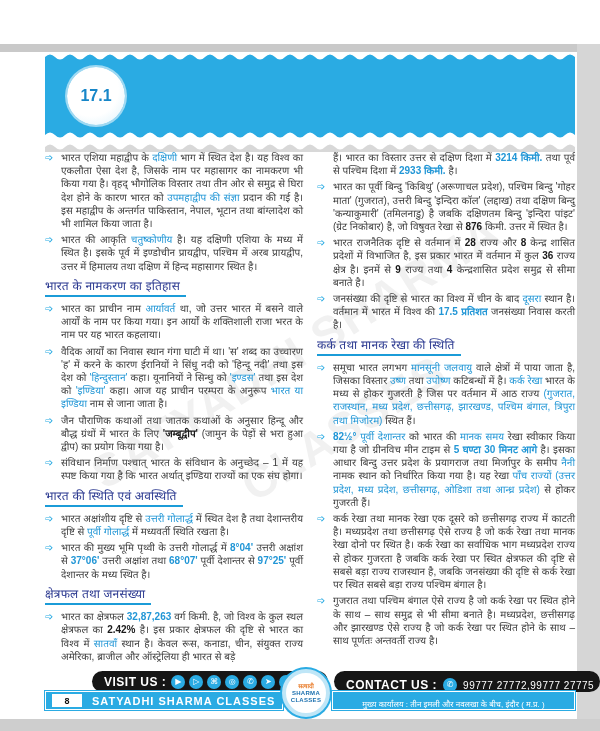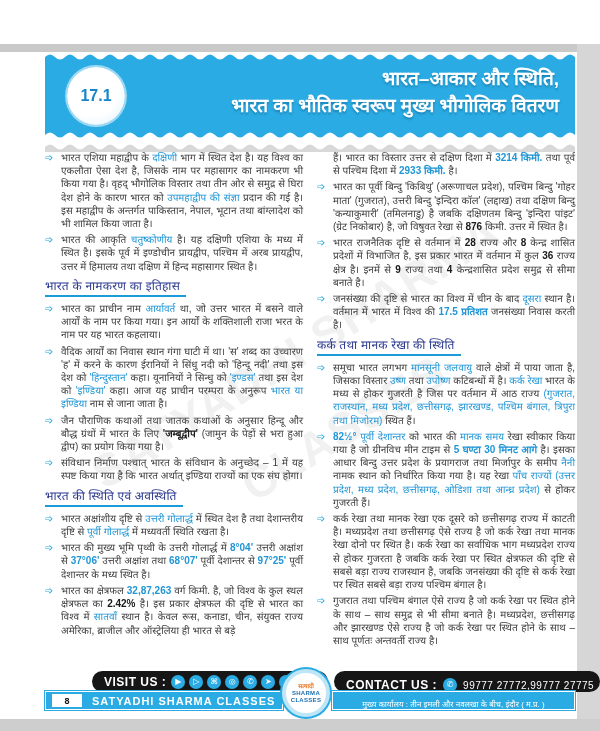--- a/index.html
+++ b/index.html
@@ -77,24 +77,20 @@
   <div class="gray-right"></div>
   <div class="gray-bottom"></div>
 
   <div class="banner">
     <svg class="wave-top" width="530" height="10">
       <path id="wtop" fill="#ffffff" d="M0 5 q 5 -5 10 0 t 10 0 t 10 0 t 10 0 t 10 0 t 10 0 t 10 0 t 10 0 t 10 0 t 10 0 t 10 0 t 10 0 t 10 0 t 10 0 t 10 0 t 10 0 t 10 0 t 10 0 t 10 0 t 10 0 t 10 0 t 10 0 t 10 0 t 10 0 t 10 0 t 10 0 t 10 0 t 10 0 t 10 0 t 10 0 t 10 0 t 10 0 t 10 0 t 10 0 t 10 0 t 10 0 t 10 0 t 10 0 t 10 0 t 10 0 t 10 0 t 10 0 t 10 0 t 10 0 t 10 0 t 10 0 t 10 0 t 10 0 t 10 0 t 10 0 t 10 0 t 10 0 t 10 0 L 530 0 L 0 0 Z"></path>
     </svg>
     <div class="badge">
       <span>17.1</span>
     </div>
-    <div class="banner-titles">
-      <div class="t1">भारत–आकार और स्थिति,</div>
-      <div class="t2">भारत का भौतिक स्वरूप मुख्य भौगोलिक वितरण</div>
-    </div>
     <svg class="wave-bottom" width="530" height="10">
       <path id="wbot" fill="#ffffff" d="M0 5 q 5 -5 10 0 t 10 0 t 10 0 t 10 0 t 10 0 t 10 0 t 10 0 t 10 0 t 10 0 t 10 0 t 10 0 t 10 0 t 10 0 t 10 0 t 10 0 t 10 0 t 10 0 t 10 0 t 10 0 t 10 0 t 10 0 t 10 0 t 10 0 t 10 0 t 10 0 t 10 0 t 10 0 t 10 0 t 10 0 t 10 0 t 10 0 t 10 0 t 10 0 t 10 0 t 10 0 t 10 0 t 10 0 t 10 0 t 10 0 t 10 0 t 10 0 t 10 0 t 10 0 t 10 0 t 10 0 t 10 0 t 10 0 t 10 0 t 10 0 t 10 0 t 10 0 t 10 0 t 10 0 L 530 10 L 0 10 Z"></path>
     </svg>
   </div>
   <div class="wave-shadow-wrap">
     <svg width="530" height="10">
         <path id="wsha" fill="#d8d8d8" d="M0 5 q 5 -5 10 0 t 10 0 t 10 0 t 10 0 t 10 0 t 10 0 t 10 0 t 10 0 t 10 0 t 10 0 t 10 0 t 10 0 t 10 0 t 10 0 t 10 0 t 10 0 t 10 0 t 10 0 t 10 0 t 10 0 t 10 0 t 10 0 t 10 0 t 10 0 t 10 0 t 10 0 t 10 0 t 10 0 t 10 0 t 10 0 t 10 0 t 10 0 t 10 0 t 10 0 t 10 0 t 10 0 t 10 0 t 10 0 t 10 0 t 10 0 t 10 0 t 10 0 t 10 0 t 10 0 t 10 0 t 10 0 t 10 0 t 10 0 t 10 0 t 10 0 t 10 0 t 10 0 t 10 0 L 530 10 L 0 10 Z"></path>
       </svg>
   </div>
 
@@ -129,20 +125,21 @@
         </div>
         <div class="sec-head"><span>भारत की स्थिति एवं अवस्थिति</span></div>
         <div class="block">
           <span class="arrow">➩</span>
           <span class="btext"><span class="">भारत अक्षांशीय दृष्टि से </span><span class="hl">उत्तरी गोलार्द्ध</span><span class=""> में स्थित देश है तथा देशान्तरीय दृष्टि से </span><span class="hl">पूर्वी गोलार्द्ध</span><span class=""> में मध्यवर्ती स्थिति रखता है।</span></span>
         </div>
         <div class="block">
           <span class="arrow">➩</span>
           <span class="btext"><span class="">भारत की मुख्य भूमि पृथ्वी के उत्तरी गोलार्द्ध में </span><span class="hlb">8°04'</span><span class=""> उत्तरी अक्षांश से </span><span class="hlb">37°06'</span><span class=""> उत्तरी अक्षांश तथा </span><span class="hlb">68°07'</span><span class=""> पूर्वी देशान्तर से </span><span class="hlb">97°25'</span><span class=""> पूर्वी देशान्तर के मध्य स्थित है।</span></span>
         </div>
+        <div class="sec-head"><span>क्षेत्रफल तथा जनसंख्या</span></div>
         <div class="block">
           <span class="arrow">➩</span>
           <span class="btext"><span class="">भारत का क्षेत्रफल </span><span class="hlb">32,87,263</span><span class=""> वर्ग किमी. है, जो विश्व के कुल स्थल क्षेत्रफल का </span><span class="bold">2.42%</span><span class=""> है। इस प्रकार क्षेत्रफल की दृष्टि से भारत का विश्व में </span><span class="hl">सातवाँ</span><span class=""> स्थान है। केवल रूस, कनाडा, चीन, संयुक्त राज्य अमेरिका, ब्राजील और ऑस्ट्रेलिया ही भारत से बड़े</span></span>
         </div>
       </div>
     <div class="col" id="col-right">
         <div class="block">
           <span class="arrow hidden">➩</span>
           <span class="btext"><span class="">हैं। भारत का विस्तार उत्तर से दक्षिण दिशा में </span><span class="hlb">3214 किमी.</span><span class=""> तथा पूर्व से पश्चिम दिशा में </span><span class="hlb">2933 किमी.</span><span class=""> है।</span></span>
         </div>

